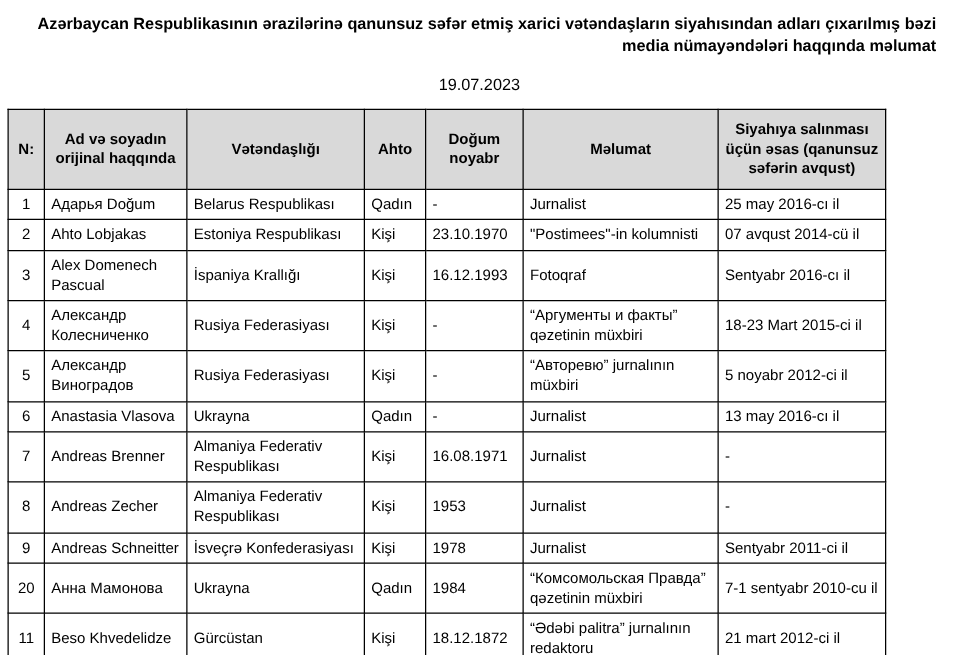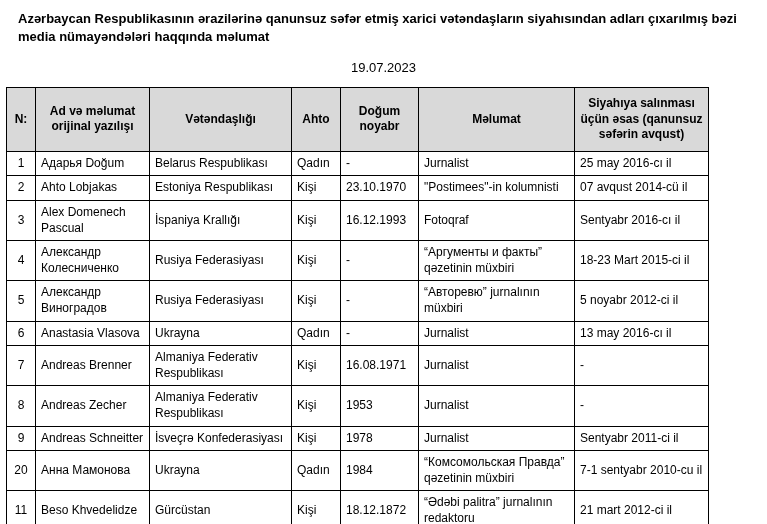--- a/index.html
+++ b/index.html
@@ -12,21 +12,21 @@
   }
   .page {
     width: 767px;
     min-height: 524px;
     background: #ffffff;
     padding: 8px 6px 6px 6px;
   }
   .doc-title {
     font-size: 13px;
     font-weight: bold;
-    text-align: left;
+    text-align: right;
     margin: 2px 12px 0 12px;
     line-height: 1.35;
   }
   .doc-date {
     font-size: 13px;
     font-weight: normal;
     text-align: center;
     margin: 15px 0 12px 0;
   }
   table.info-table {
@@ -75,21 +75,21 @@
         <col class="c1">
         <col class="c2">
         <col class="c3">
       <col class="c4">
         <col class="c5">
         <col class="c6">
     </colgroup>
     <thead>
       <tr>
           <th class="col0">N:</th>
-          <th class="col1">Ad və məlumat orijinal yazılışı</th>
+          <th class="col1">Ad və soyadın orijinal haqqında</th>
           <th class="col2">Vətəndaşlığı</th>
           <th class="col3">Ahto</th>
           <th class="col4">Doğum noyabr</th>
           <th class="col5">Məlumat</th>
           <th class="col6">Siyahıya salınması üçün əsas (qanunsuz səfərin avqust)</th>
         </tr>
     </thead>
     <tbody>
         <tr>
           <td class="col0">1</td>

